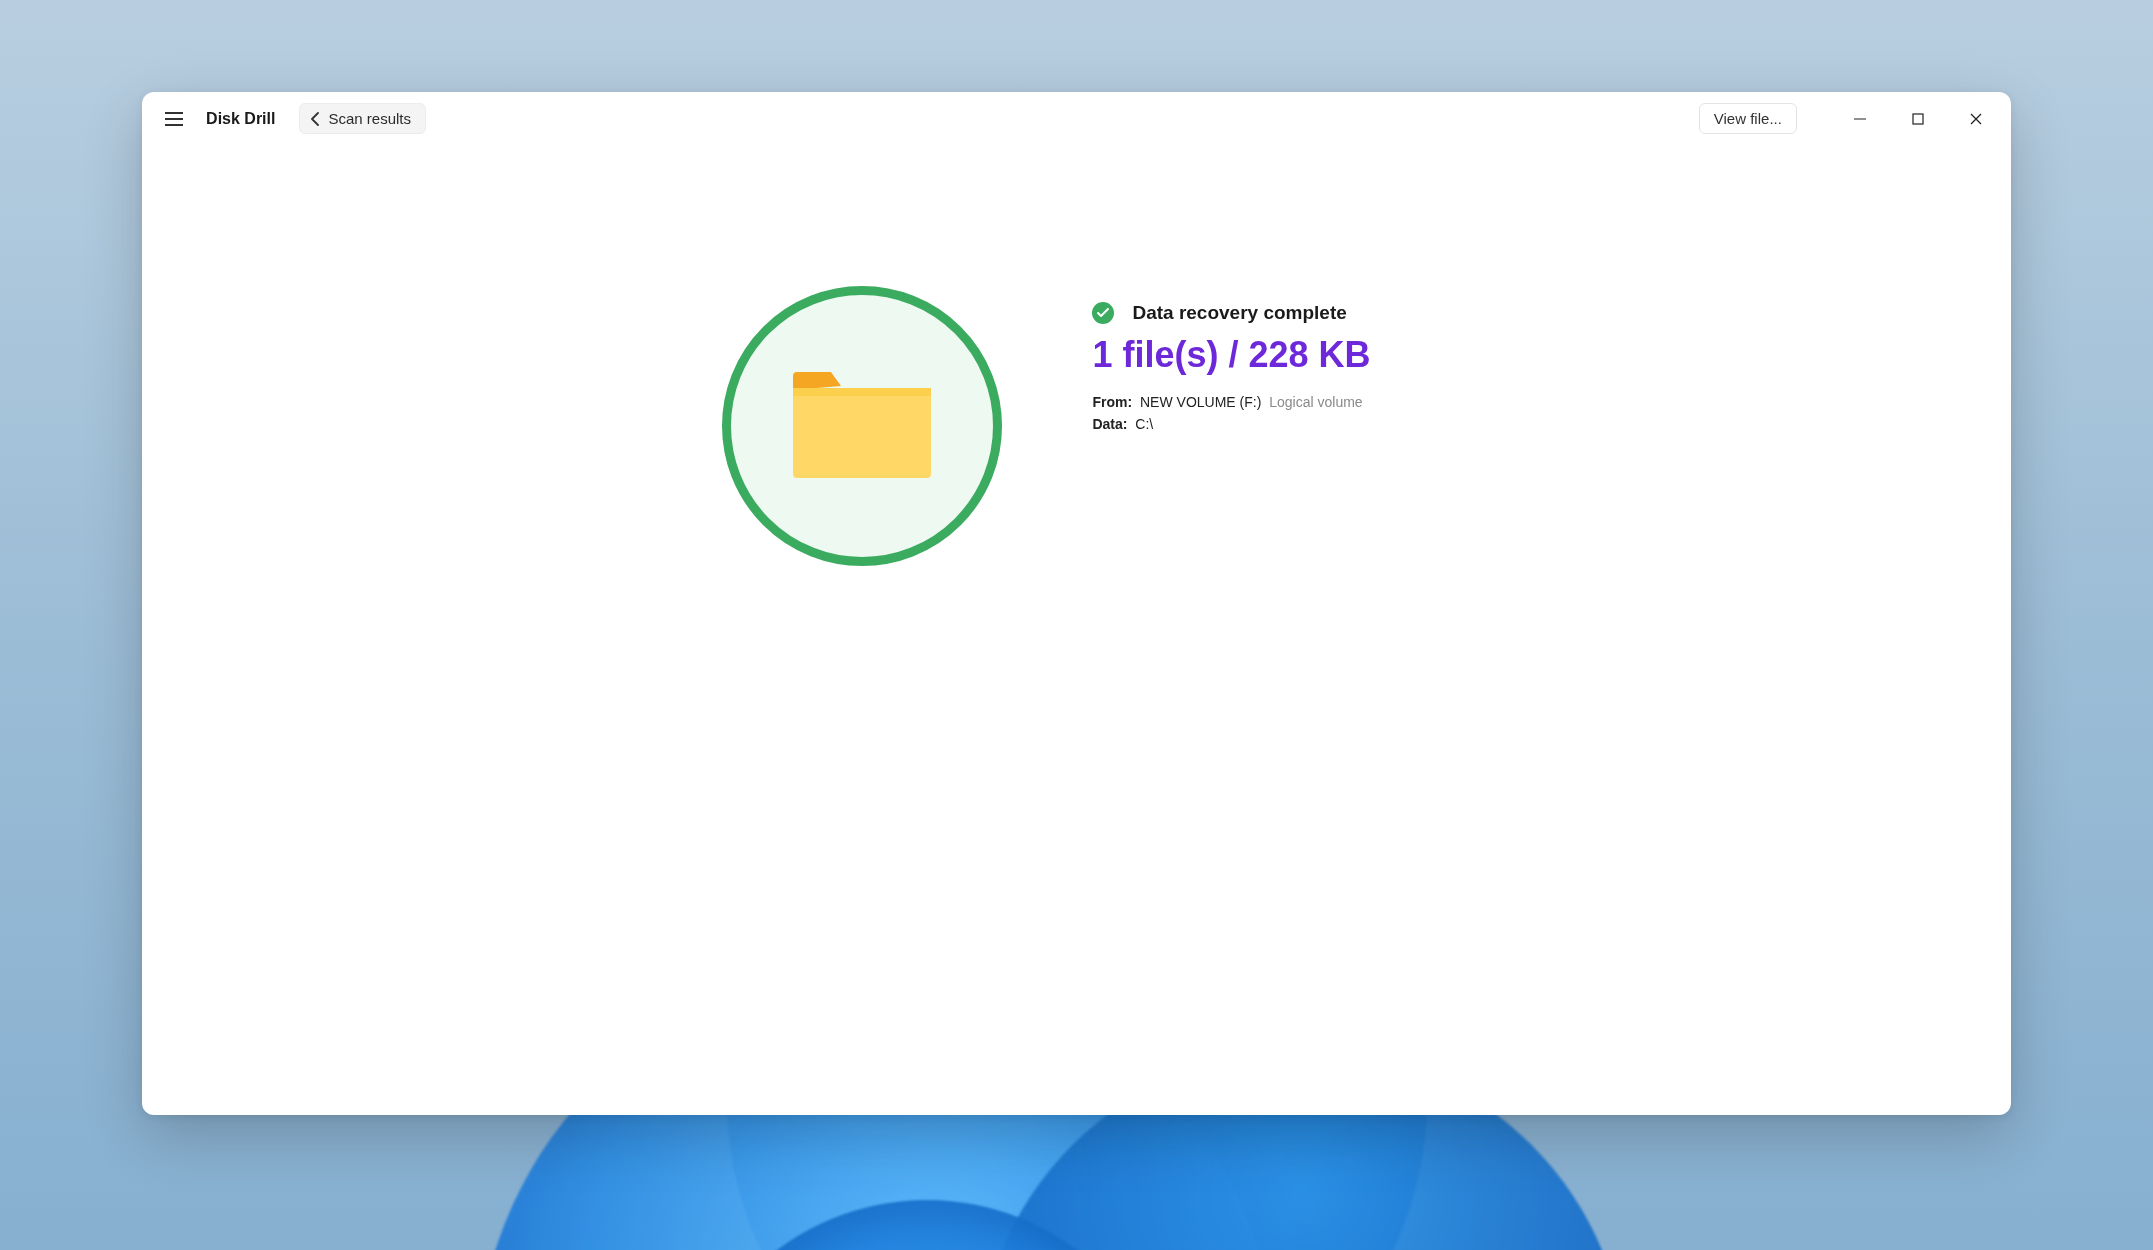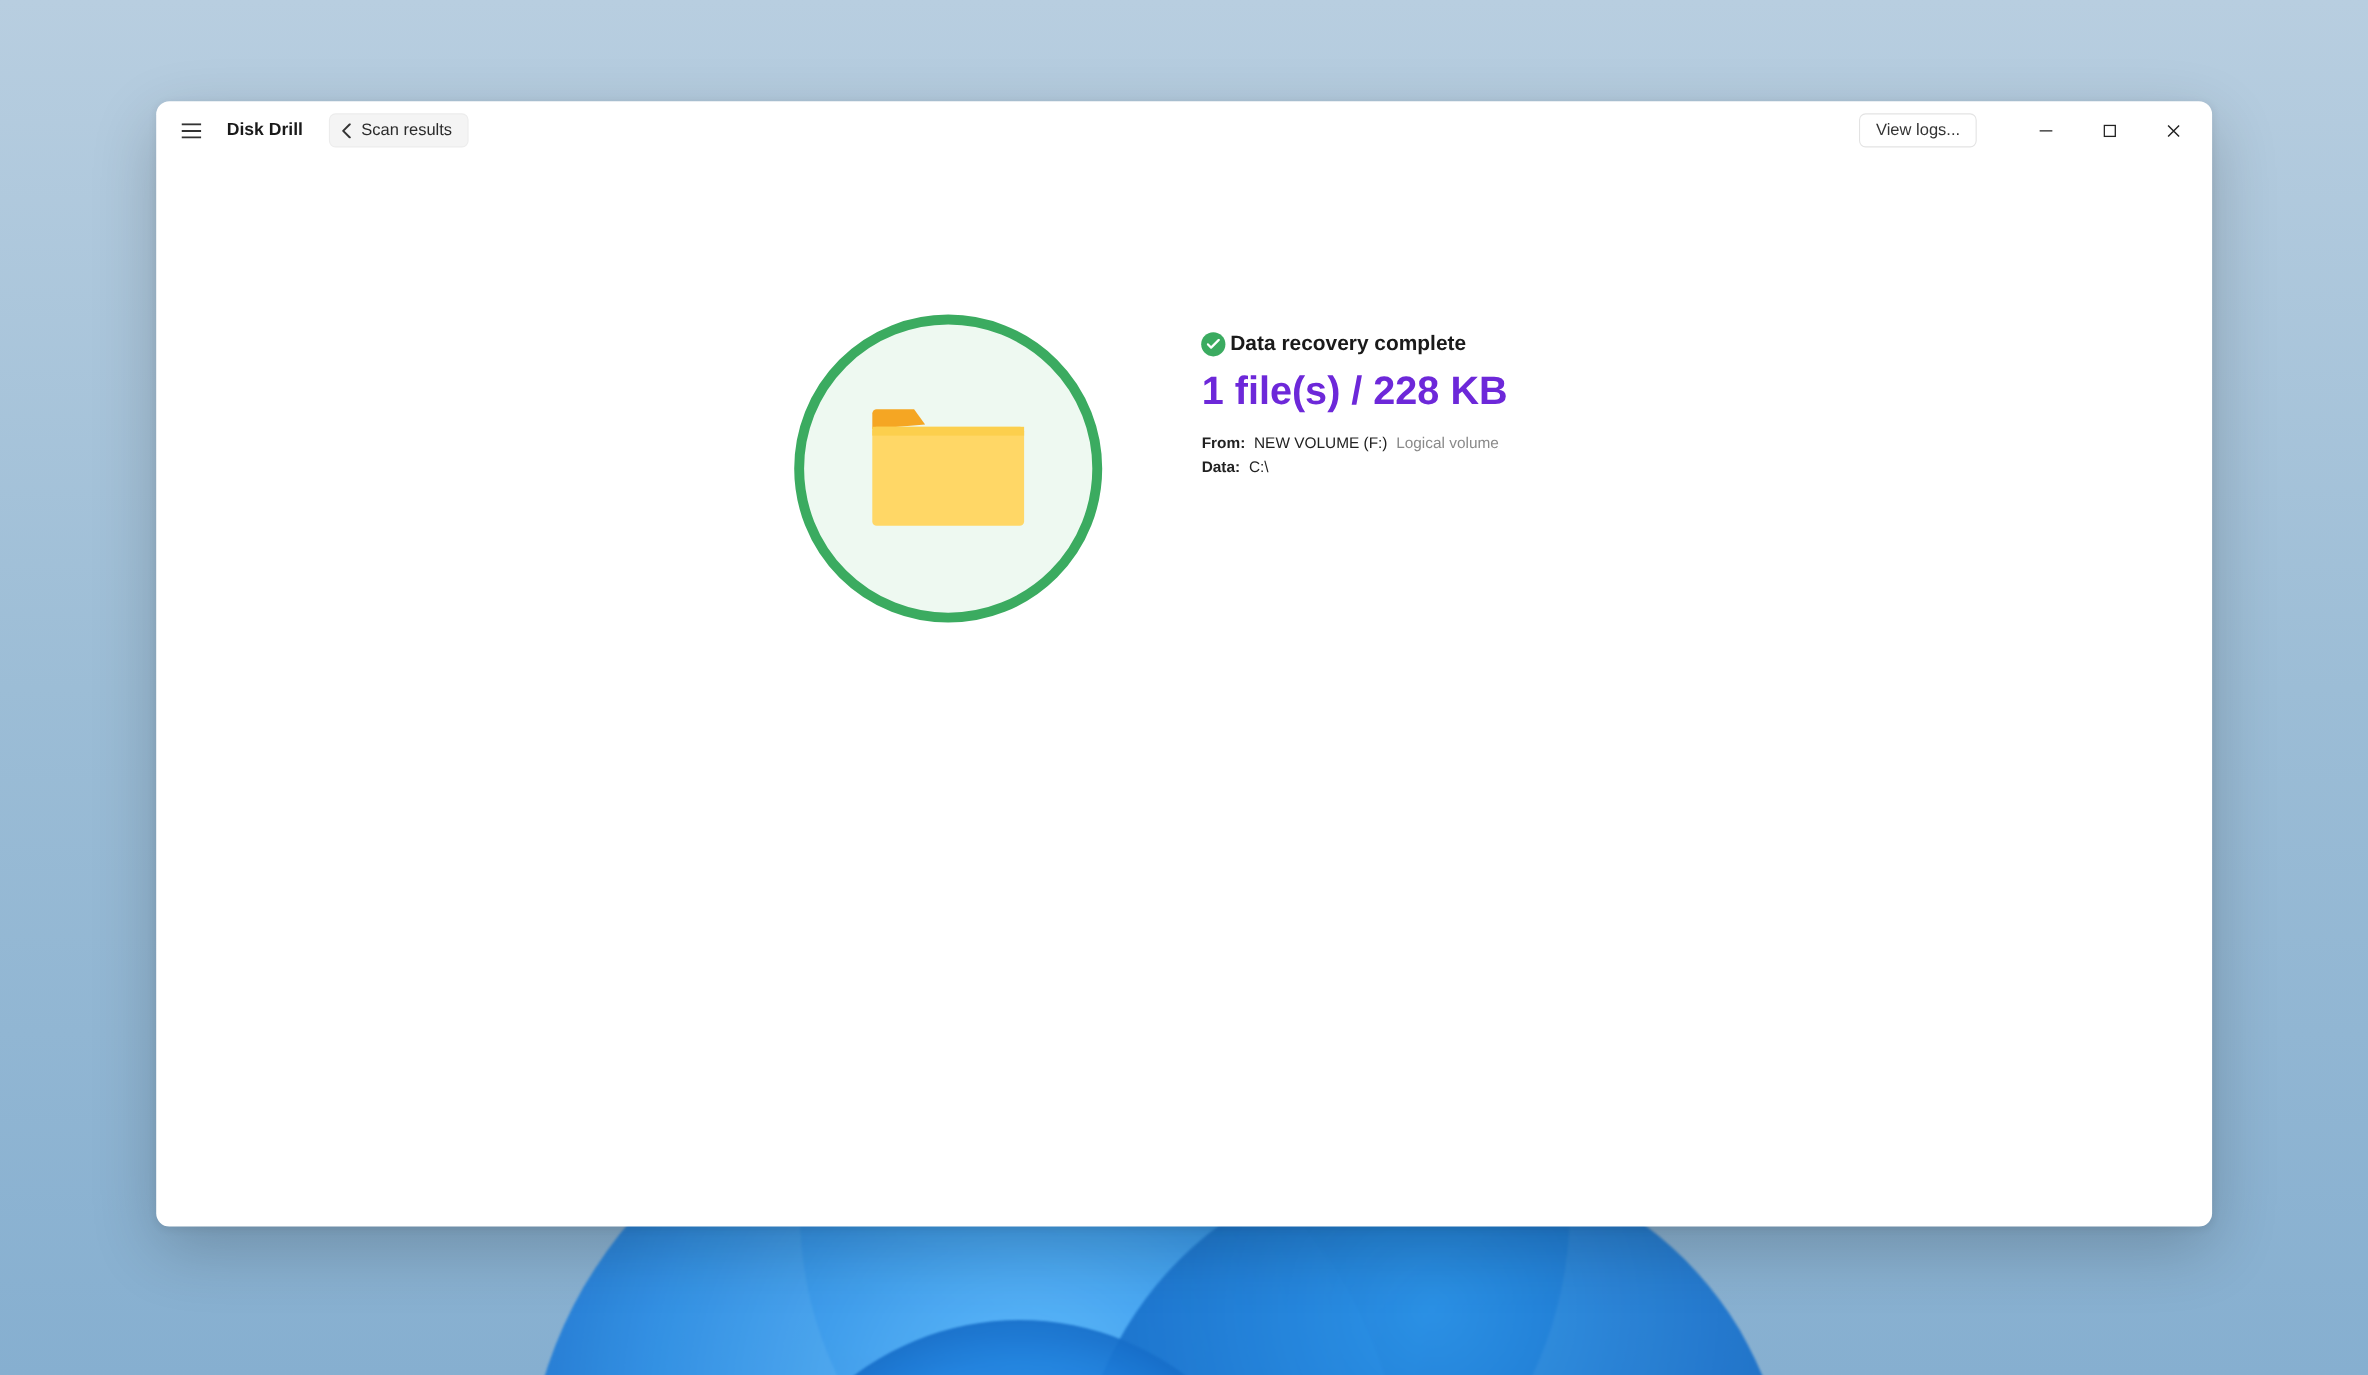--- a/index.html
+++ b/index.html
@@ -118,21 +118,21 @@
     background: #eef9f1;
     display:flex; align-items:center; justify-content:center;
     flex-shrink:0;
     margin-left: -60px;
   }
   .info-col {
     display:flex; flex-direction:column;
     padding-top: 16px;
   }
   .status-line {
-    display:flex; align-items:center; gap:4px;
+    display:flex; align-items:center; gap:18px;
     margin-bottom: 10px;
   }
   .check-badge {
     width:22px; height:22px; border-radius:50%;
     background:#3bab60;
     display:flex; align-items:center; justify-content:center;
   }
   .status-text { font-size:19px; font-weight:600; color:#1a1a1a; }
   .headline { font-size:36px; font-weight:700; color:#6d28d9; margin-bottom:18px; }
   .detail-row { font-size:14px; color:#222; margin-bottom:6px; }
@@ -176,21 +176,21 @@
         </svg>
     </div>
     <div class="app-title">Disk Drill</div>
     <button class="back-btn">
       <svg width="10" height="14" viewBox="0 0 10 14">
           <path d="M8 1 L2 7 L8 13" stroke="#333" stroke-width="1.8" fill="none" stroke-linecap="round" stroke-linejoin="round"></path>
         </svg>
       <span>Scan results</span>
     </button>
     <div class="spacer"></div>
-    <button class="view-logs">View logs...</button>
+    <button class="view-logs">View file...</button>
     <div class="win-controls">
       <div class="win-btn">
         <svg width="12" height="12" viewBox="0 0 12 12">
             <path d="M0 6h12" stroke="currentColor" stroke-width="1.2"></path>
           </svg>
       </div>
       <div class="win-btn">
         <svg width="12" height="12" viewBox="0 0 12 12">
             <rect x="1" y="1" width="10" height="10" stroke="currentColor" stroke-width="1.2" fill="none"></rect>
           </svg>

